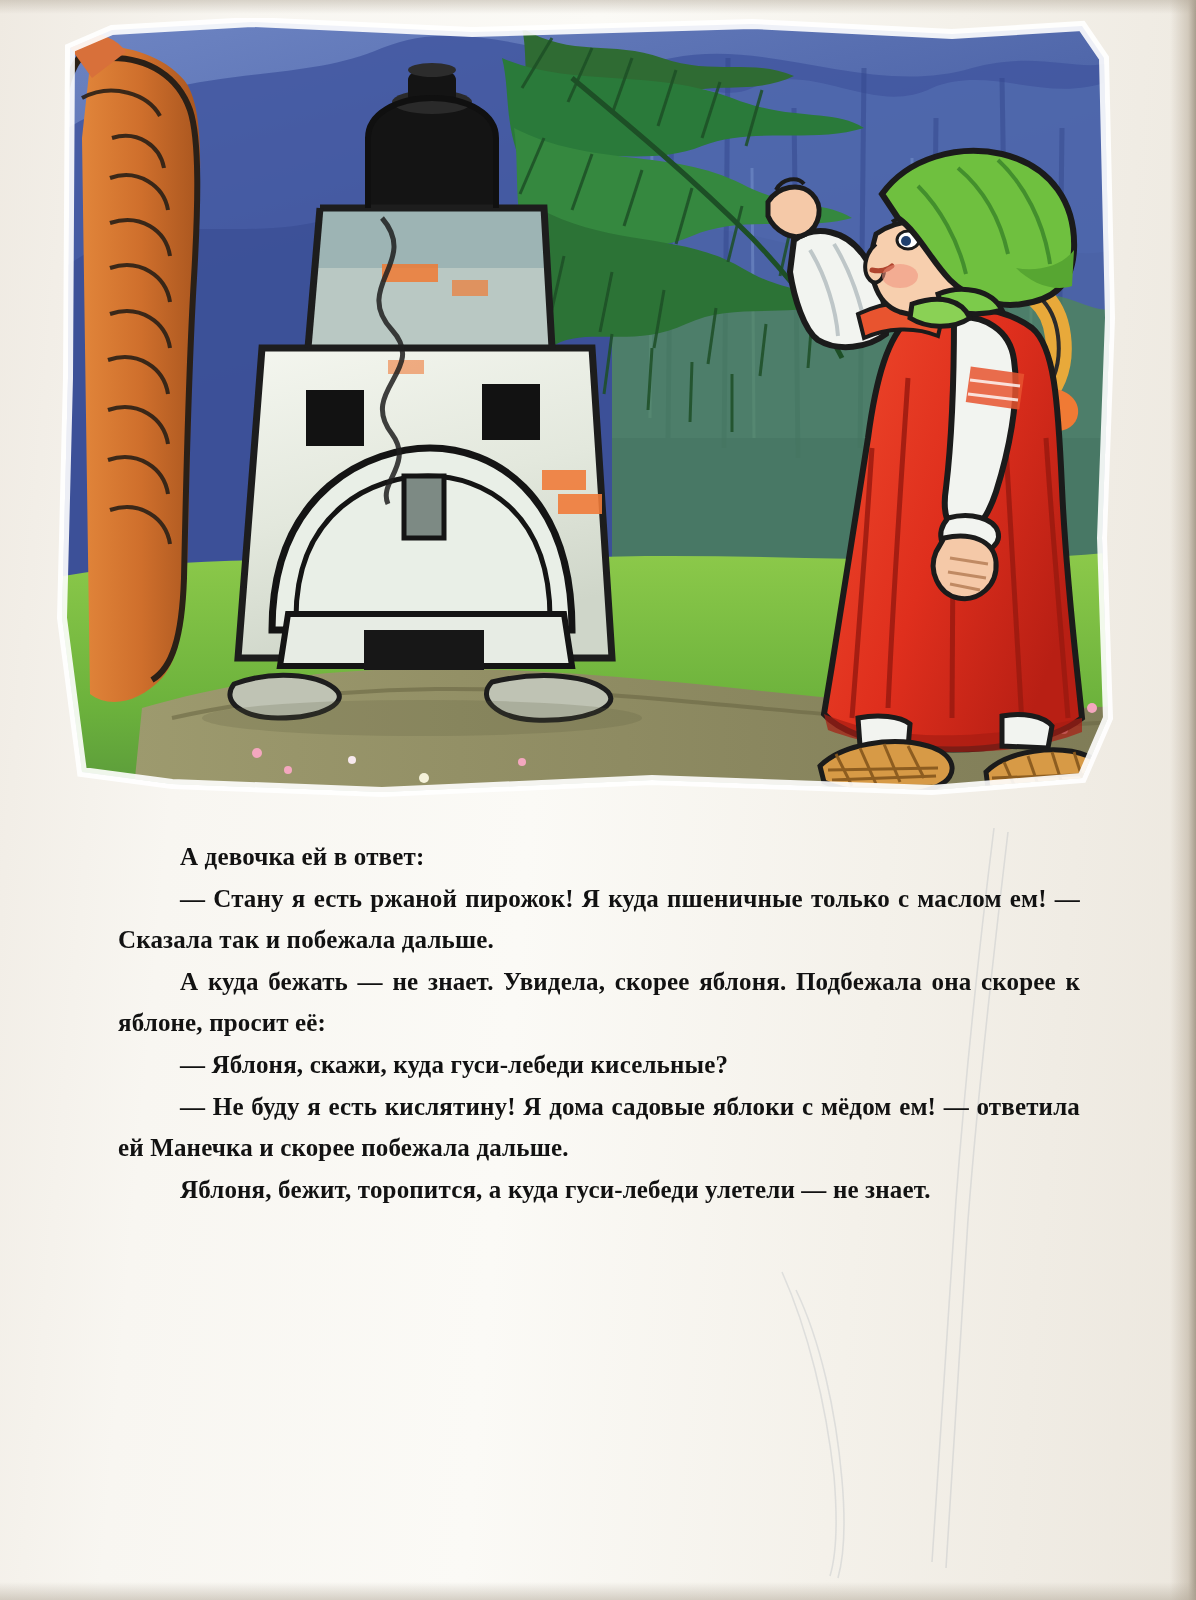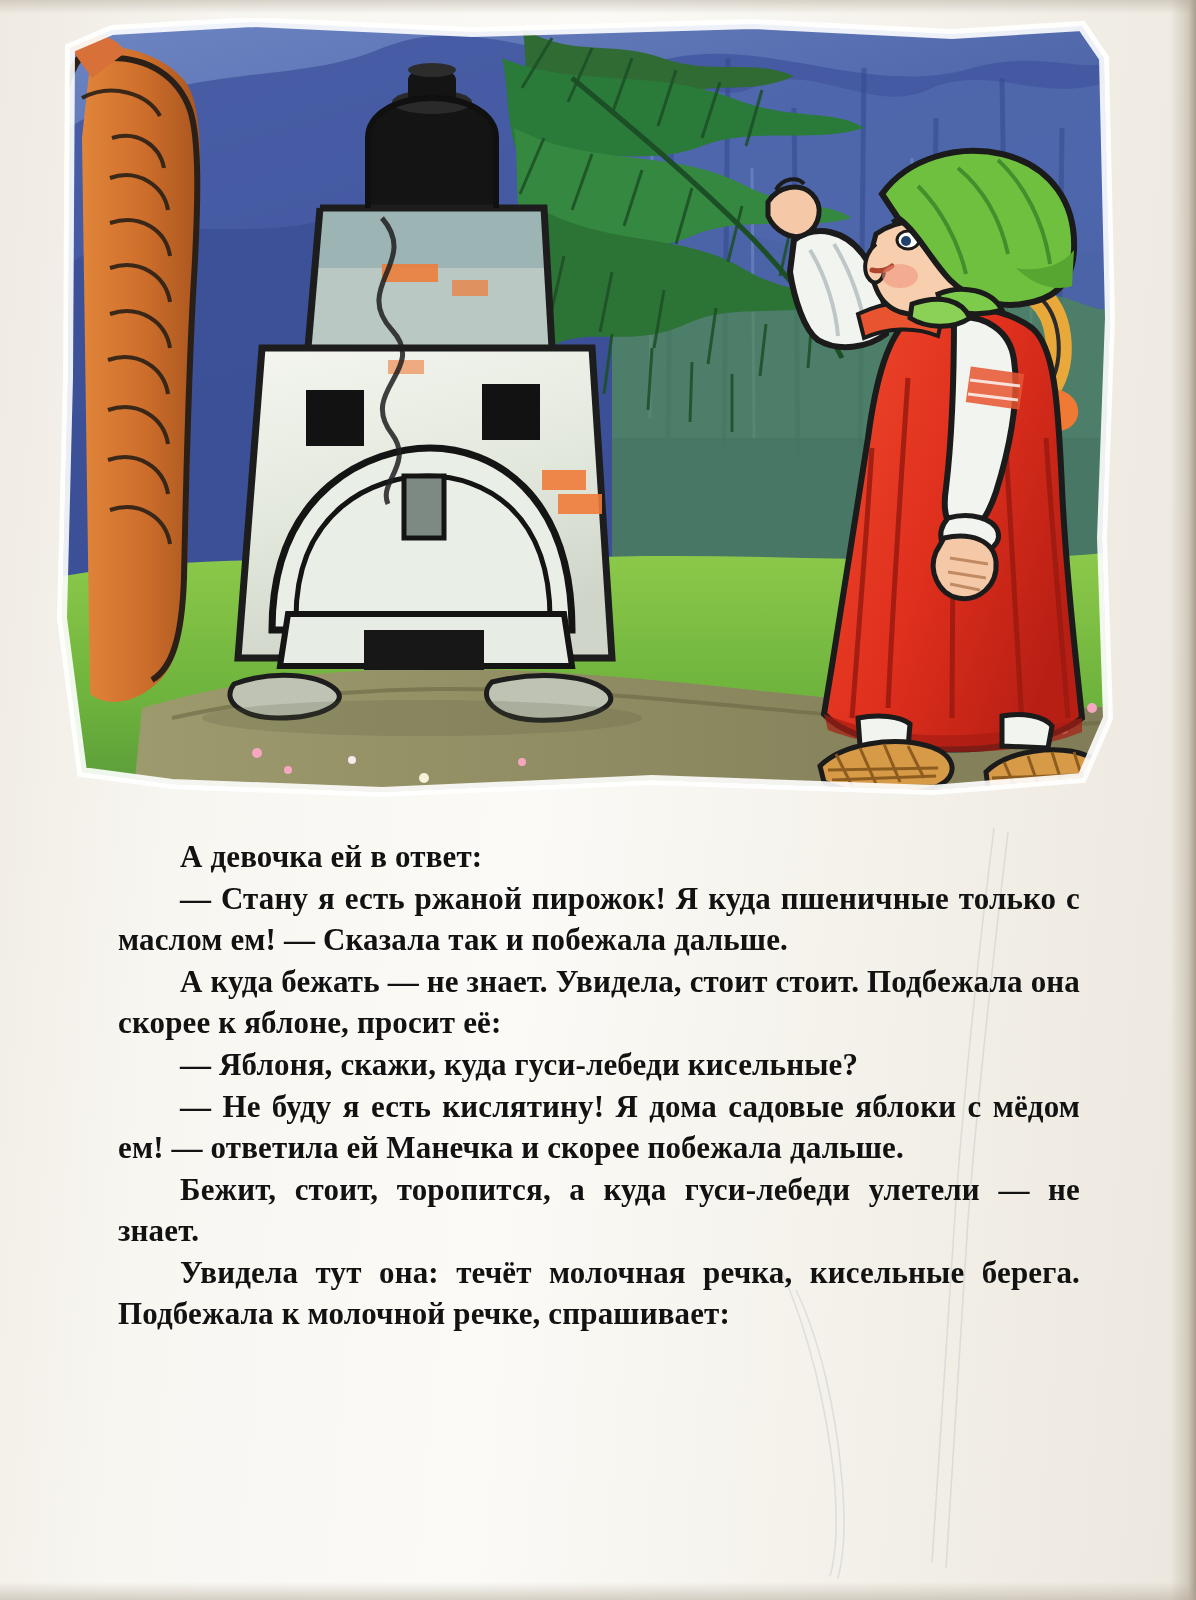--- a/index.html
+++ b/index.html
@@ -61,21 +61,21 @@
   
   .text-block {
     position: absolute;
     left: 118px;
     top: 836px;
     width: 962px;
   }
   .para {
     margin: 0 0 1px 0;
     font-family: "Liberation Serif", serif;
-    font-size: 31px;
+    font-size: 25px;
     line-height: 41px;
     color: #121212;
     text-align: justify;
     text-indent: 62px;
     letter-spacing: 0.15px;
     font-weight: 700;
   }
   .para:last-child { margin-bottom: 0; }
 </style>
 </head>
@@ -371,23 +371,22 @@
       <path d="M214,8 C200,120 186,250 176,380 C168,490 162,600 152,742"></path>
       <path d="M228,12 C214,130 198,270 188,400 C180,510 174,620 166,748"></path>
       <path d="M16,470 C40,520 56,590 62,660 C66,706 64,736 58,758"></path>
       <path d="M2,452 C28,510 46,584 54,656 C58,704 56,736 50,756"></path>
     </g>
   </svg>
 
   <div class="text-block">
     <p class="para">А девочка ей в ответ:</p>
     <p class="para">— Стану я есть ржаной пирожок! Я куда пшеничные только с маслом ем! — Сказала так и побежала дальше.</p>
-    <p class="para">А куда бежать — не знает. Увидела, стоит стоит. Подбежала она скорее к яблоне, просит её:</p>
+    <p class="para">А куда бежать — не знает. Увидела, скорее яблоня. Подбежала она скорее к яблоне, просит её:</p>
     <p class="para">— Яблоня, скажи, куда гуси-лебеди кисельные?</p>
     <p class="para">— Не буду я есть кислятину! Я дома садовые яблоки с мёдом ем! — ответила ей Манечка и скорее побежала дальше.</p>
-    <p class="para">Бежит, стоит, торопится, а куда гуси-лебеди улетели — не знает.</p>
-    <p class="para">Увидела тут она: течёт молочная речка, кисельные берега. Подбежала к молочной речке, спрашивает:</p>
+    <p class="para">Яблоня, бежит, торопится, а куда гуси-лебеди улетели — не знает.</p>
   </div>
 
   <div class="page-edge-right"></div>
   <div class="page-edge-bottom"></div>
   <div class="page-edge-top"></div>
 </div>
 
 </body></html>

